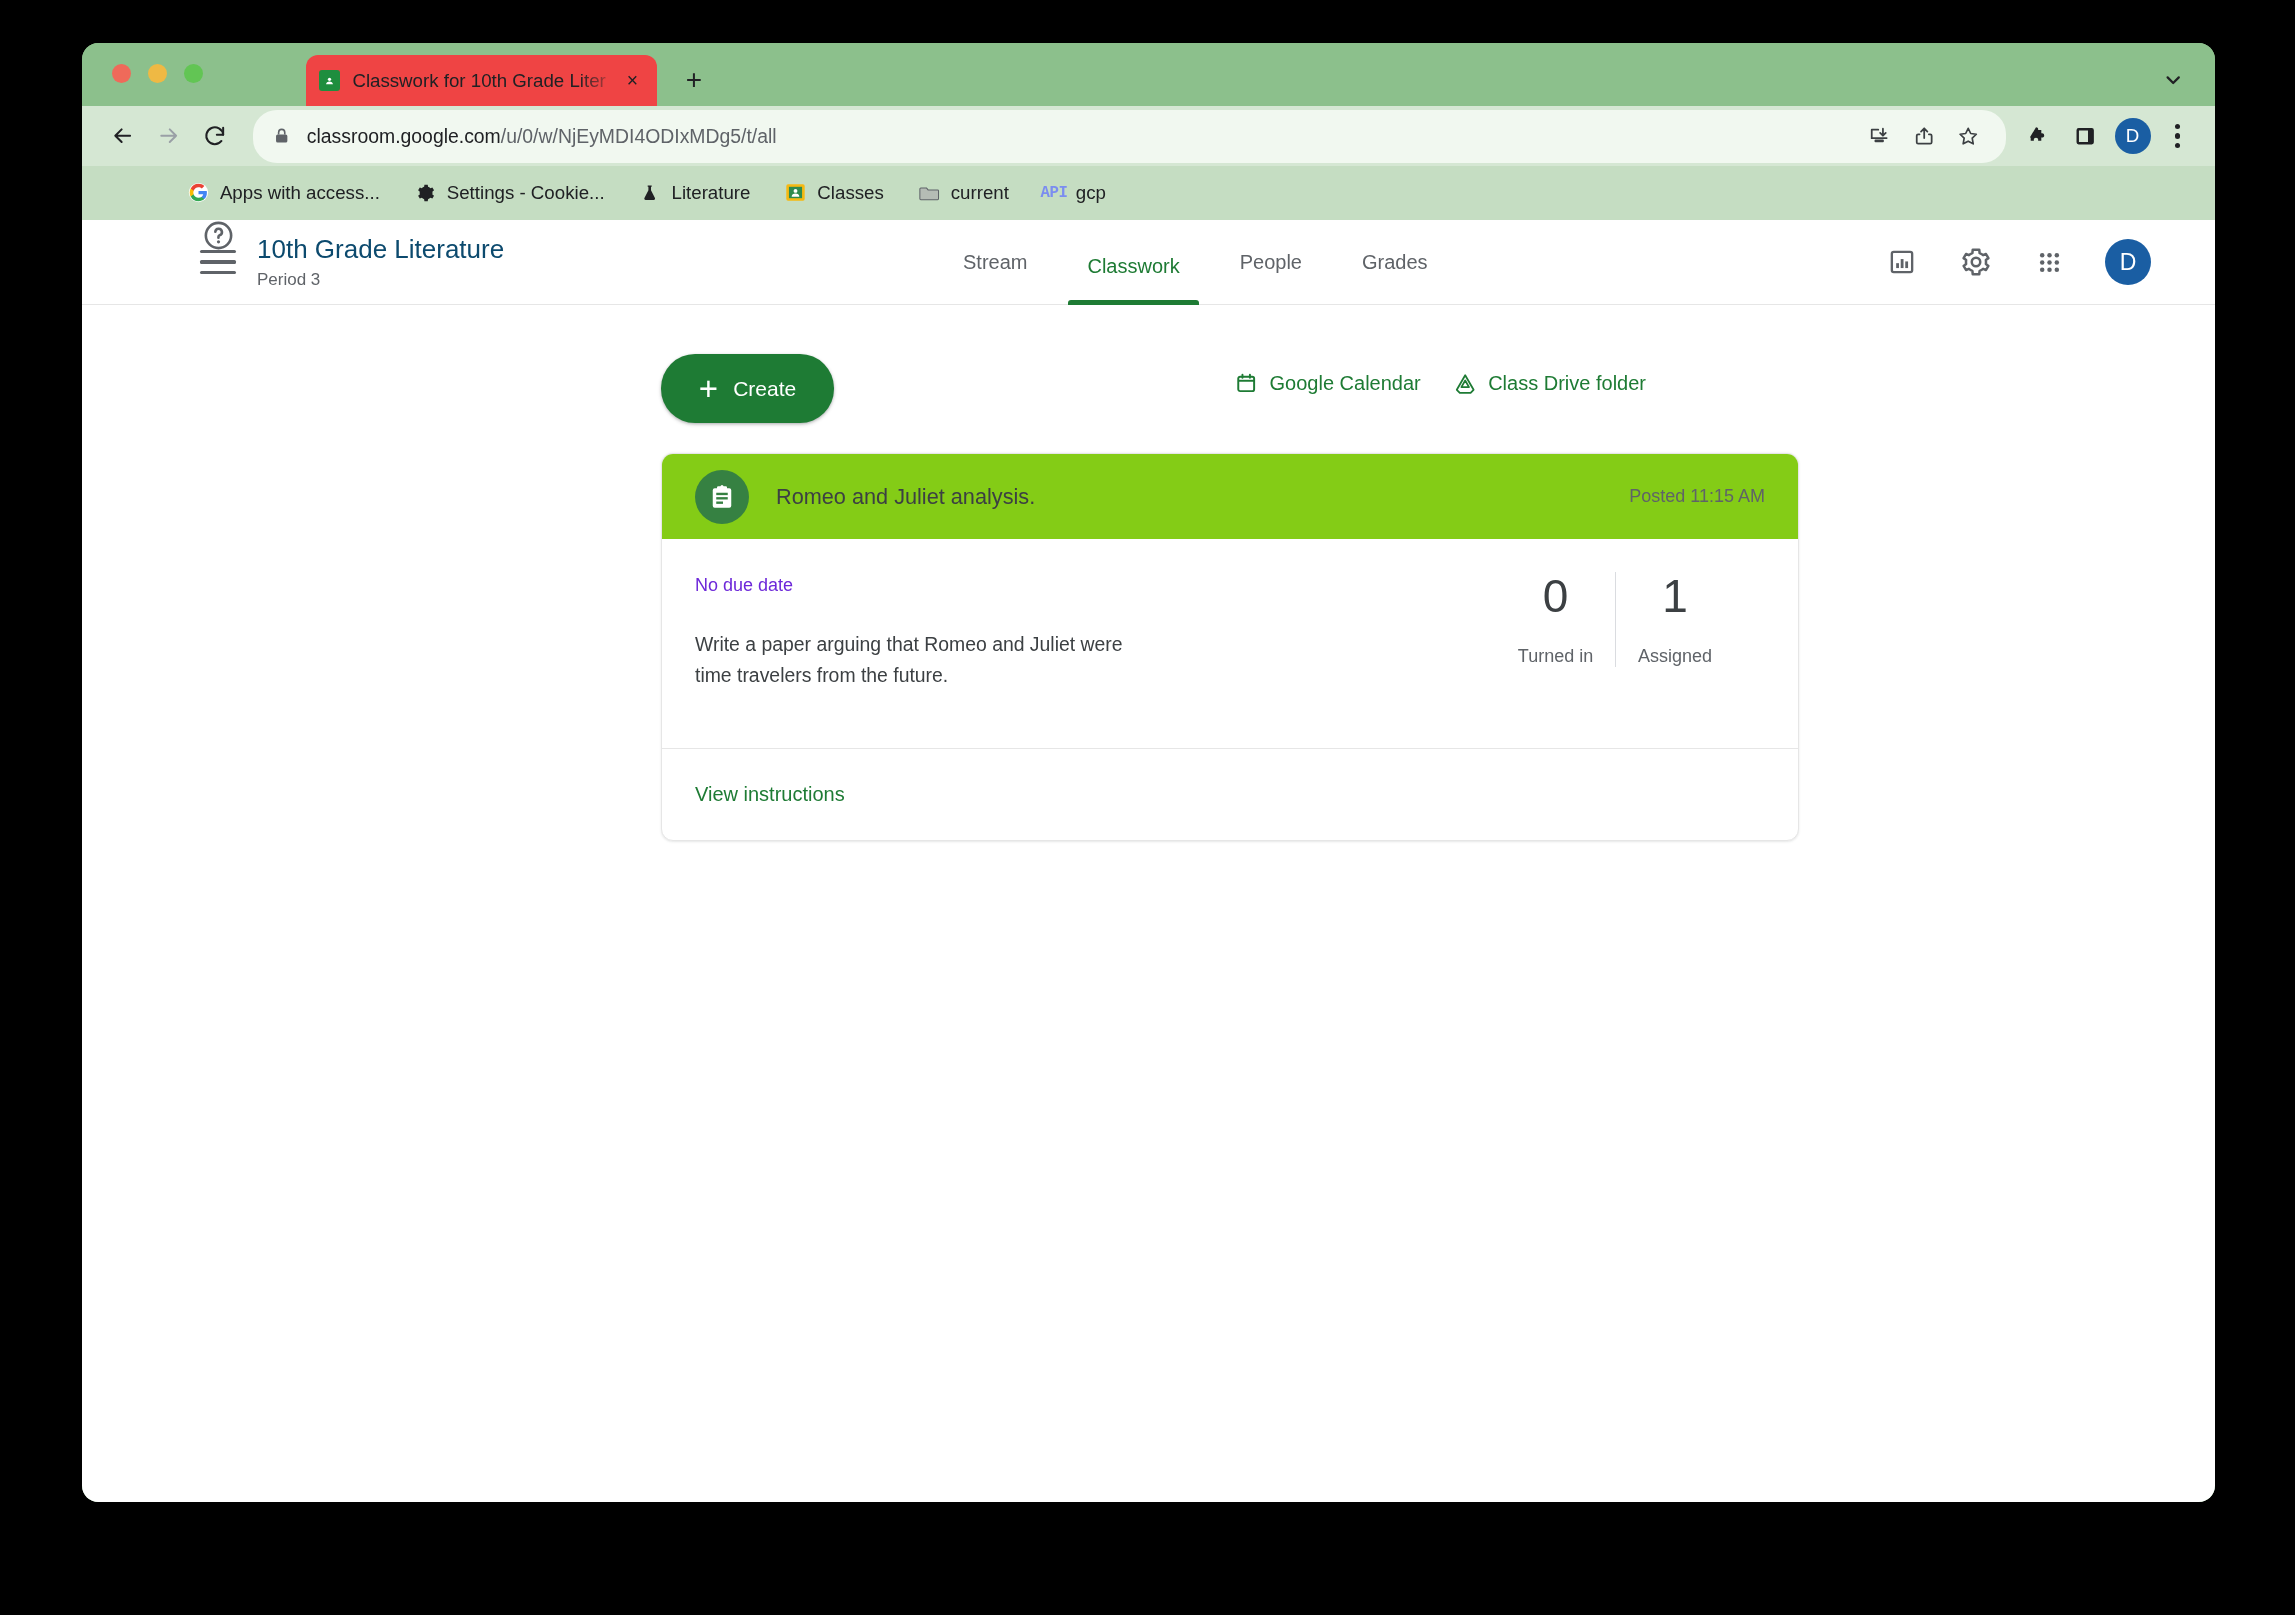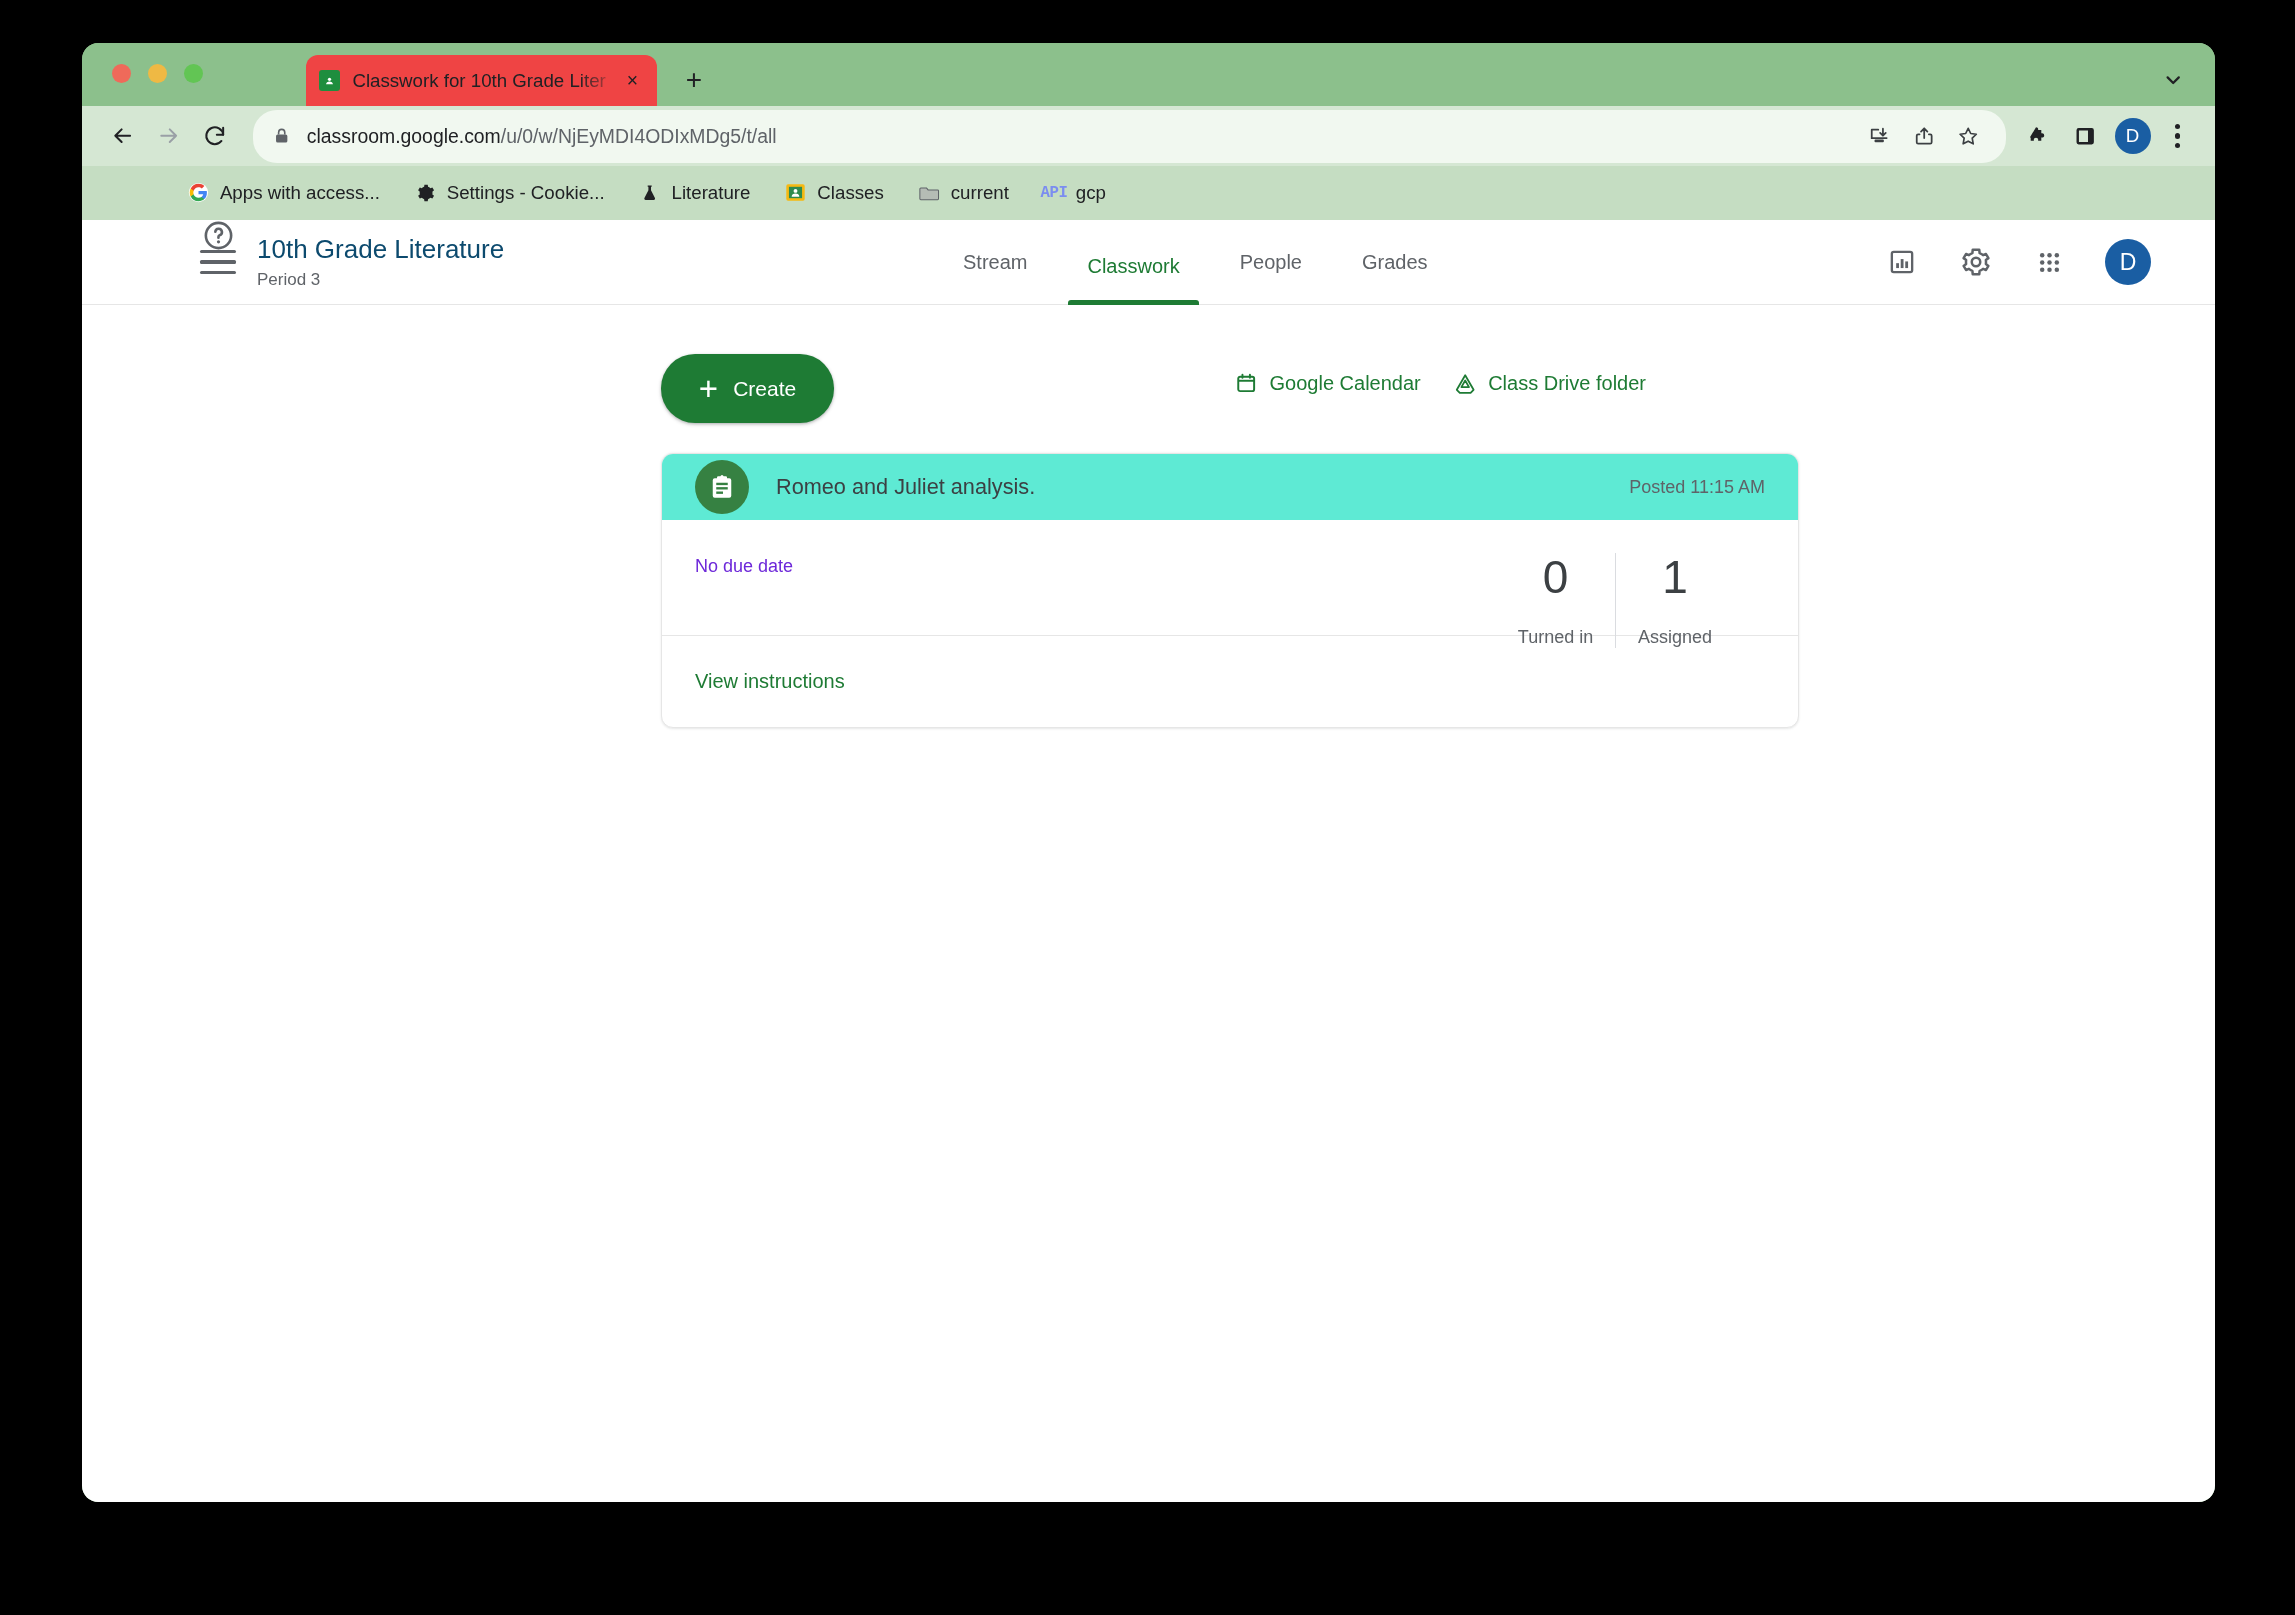--- a/index.html
+++ b/index.html
@@ -252,22 +252,22 @@
   #assignment-card {
     position: absolute; left: 579px; top: 148px;
     width: 1138px;
     background: #ffffff;
     border: 1.5px solid #e6e6e6;
     border-radius: 12px;
     overflow: hidden;
     box-shadow: 0 0.7px 2.2px rgba(60,64,67,0.12);
   }
   #card-head {
-    background: #5eead4;
-    height: 66px;
+    background: #84cc16;
+    height: 85px;
     display: flex; align-items: center;
     padding: 16px 33px;
   }
   #card-icon {
     width: 54px; height: 54px; border-radius: 50%;
     background: #368142;
     display: flex; align-items: center; justify-content: center;
     flex: 0 0 auto;
   }
   #card-title {
@@ -576,20 +576,21 @@
               <rect x="7.4" y="12.1" width="9.2" height="1.9" fill="#368142"></rect>
               <rect x="7.4" y="15.6" width="5.4" height="1.9" fill="#368142"></rect>
             </svg>
           </span>
           <span id="card-title">Romeo and Juliet analysis.</span>
           <span id="card-posted">Posted 11:15 AM</span>
         </div>
 
         <div id="card-body">
           <div id="due-date">No due date</div>
+          <div id="card-desc">Write a paper arguing that Romeo and Juliet were time travelers from the future.</div>
 
           <div id="stats">
             <div class="stat">
               <span class="stat-num">0</span>
               <span class="stat-label">Turned in</span>
             </div>
             <div class="stat">
               <span class="stat-num">1</span>
               <span class="stat-label">Assigned</span>
             </div>

